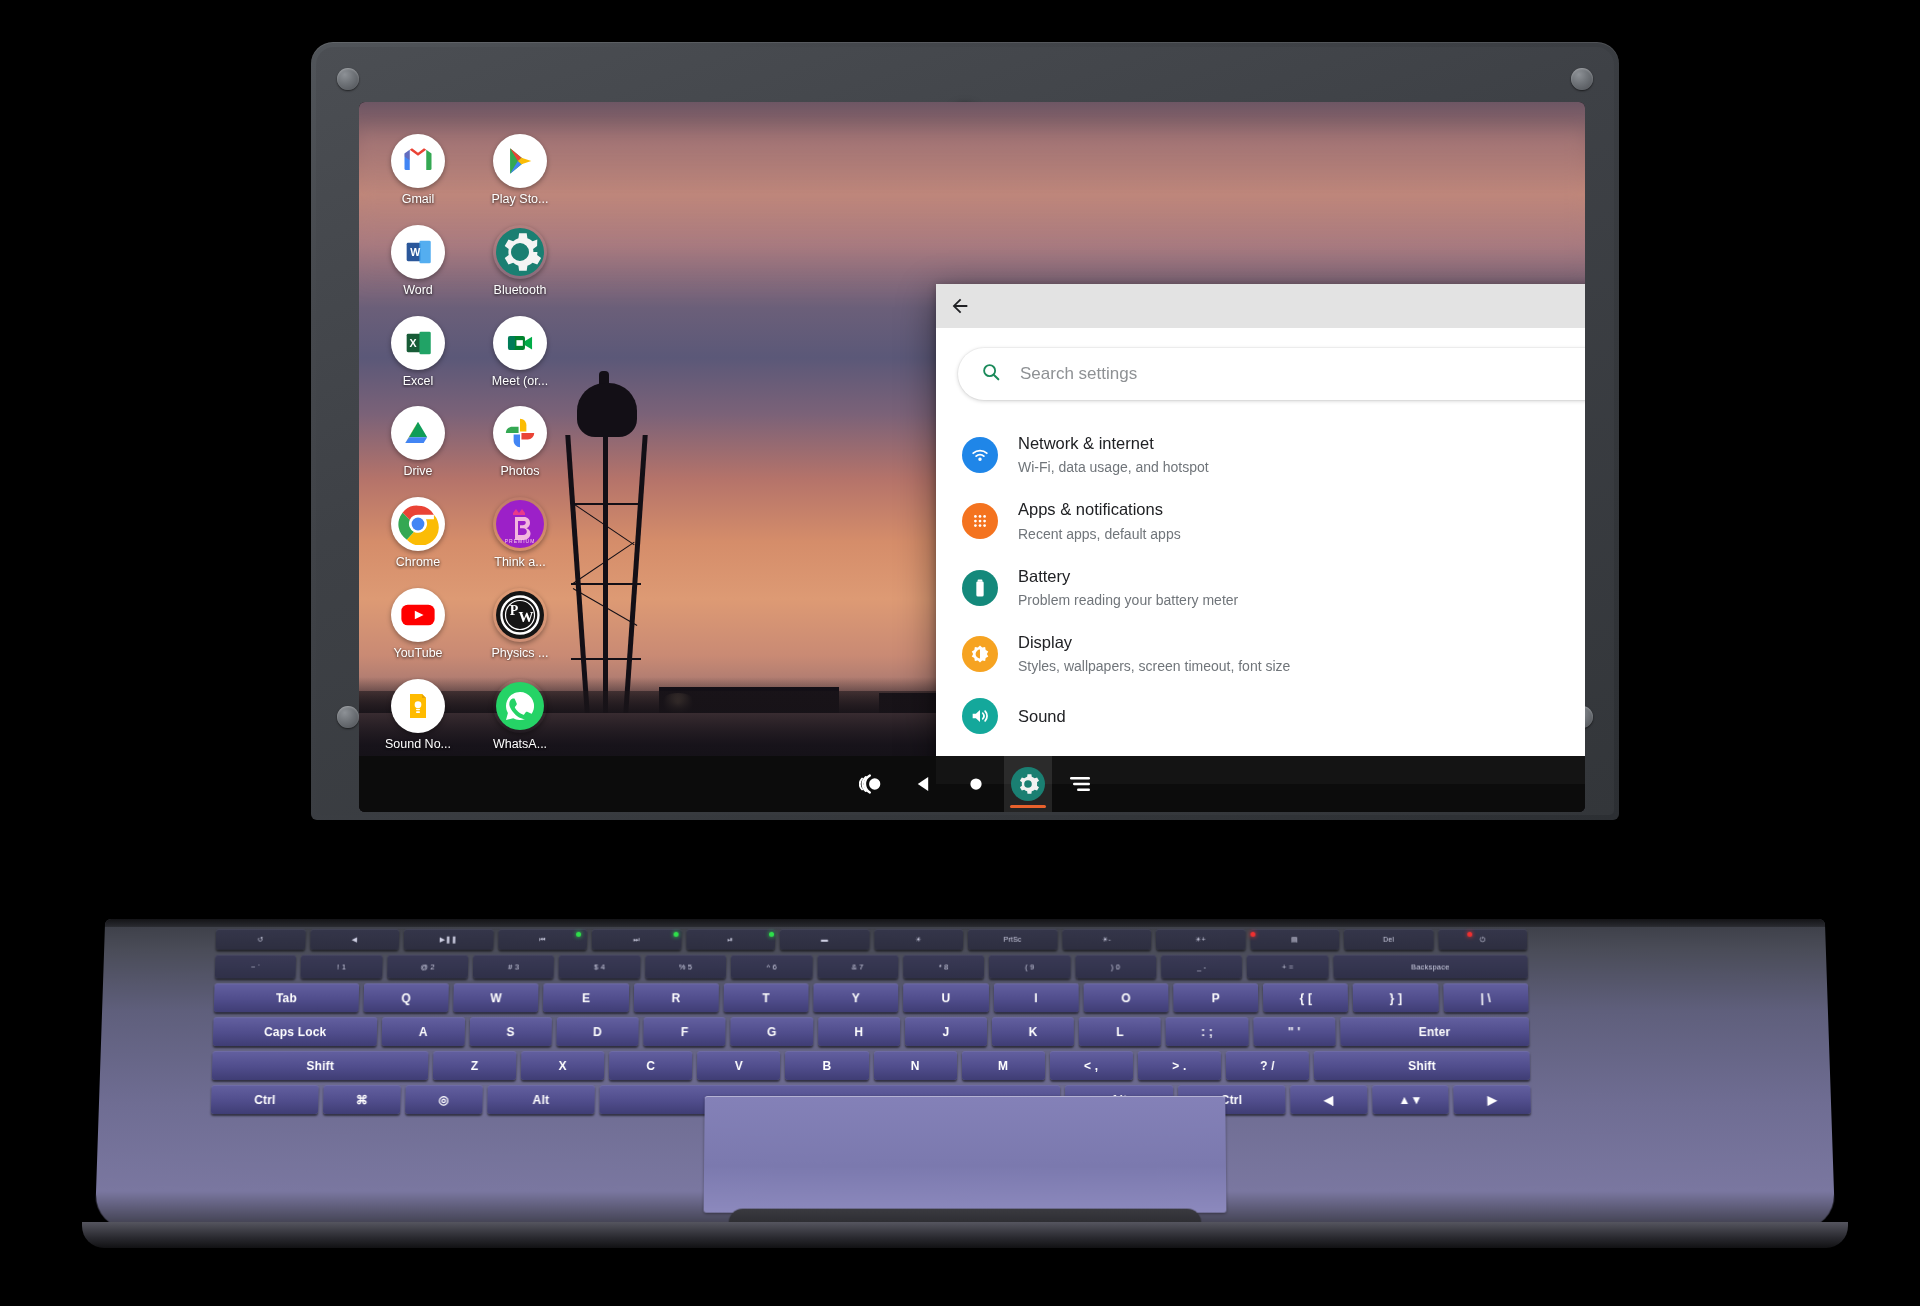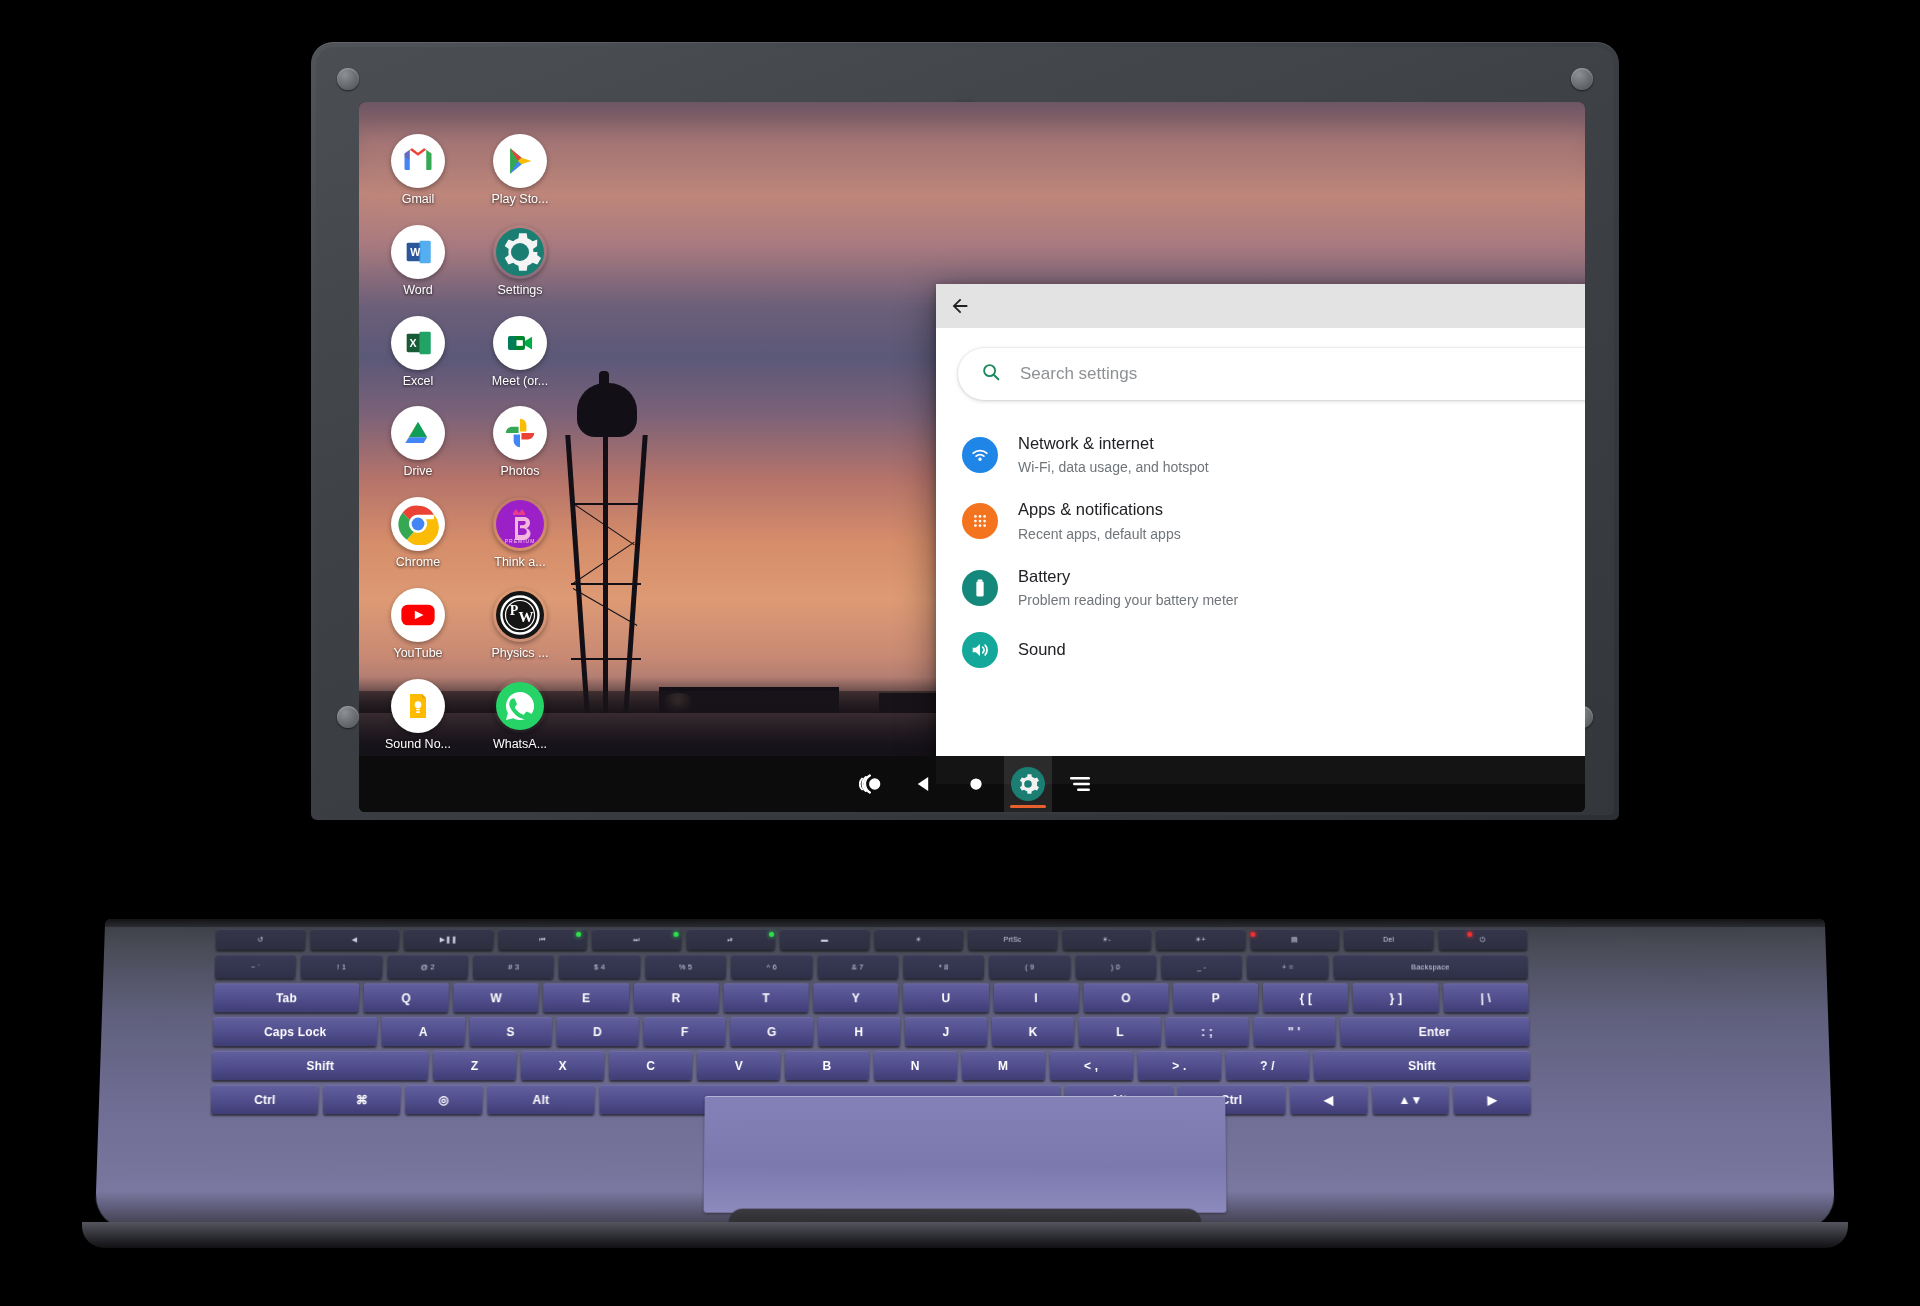--- a/index.html
+++ b/index.html
@@ -389,21 +389,21 @@
             <div class="app-lb">Word</div>
           </div>
           <div class="app">
             <div class="app-ic" style="background: transparent;">
               <svg viewBox="0 0 48 48" width="48" height="48">
                 <circle cx="24" cy="24" r="24" fill="#1a7f72"></circle>
                 <path d="M24 15a9 9 0 1 0 0 18 9 9 0 0 0 0-18zm17.4 9c0 1-.1 2-.3 3l4 3-3.8 6.6-4.7-1.9a17 17 0 0 1-5.2 3l-.7 5h-7.6l-.7-5a17 17 0 0 1-5.2-3L12.5 36.6 8.7 30l4-3c-.2-1-.3-2-.3-3s.1-2 .3-3l-4-3 3.8-6.6 4.7 1.9a17 17 0 0 1 5.2-3l.7-5h7.6l.7 5a17 17 0 0 1 5.2 3l4.7-1.9L41.1 18l-4 3c.2 1 .3 2 .3 3z" fill="#f4f4f4"></path>
                 <circle cx="24" cy="24" r="6" fill="#1a7f72"></circle>
               </svg>
             </div>
-            <div class="app-lb">Settings</div>
+            <div class="app-lb">Bluetooth</div>
           </div>
           <div class="app">
             <div class="app-ic">
               <svg viewBox="0 0 48 48" width="34" height="34">
                 <rect x="8" y="11" width="20" height="26" rx="2" fill="#185C37"></rect>
                 <rect x="26" y="8" width="16" height="32" rx="2" fill="#21A366"></rect>
                 <text x="12" y="30" font-family="Liberation Sans" font-size="15" font-weight="bold" fill="#fff">X</text>
               </svg>
             </div>
             <div class="app-lb">Excel</div>
@@ -575,20 +575,33 @@
               <div class="srow">
                 <div class="sicon" style="background: rgb(20, 137, 123);">
                   <svg width="22" height="22" viewBox="0 0 24 24">
                     <rect x="9.4" y="2.6" width="5.2" height="2.2" rx="0.8" fill="#fff"></rect>
                     <rect x="8" y="4.6" width="8" height="16.8" rx="1.8" fill="#fff"></rect>
                   </svg>
                 </div>
                 <div>
                   <div class="stitle">Battery</div>
                   <div class="ssub">Problem reading your battery meter</div>
+                </div>
+              </div>
+              <div class="srow">
+                <div class="sicon" style="background: rgb(246, 163, 33);">
+                  <svg width="22" height="22" viewBox="0 0 24 24">
+                    <path d="M12 2.6l2.4 2.2 3.2-.4.6 3.2 2.8 1.6-1.5 2.8 1.5 2.8-2.8 1.6-.6 3.2-3.2-.4L12 21.4 9.6 19.2l-3.2.4-.6-3.2-2.8-1.6L4.5 12 3 9.2l2.8-1.6.6-3.2 3.2.4z" fill="#fff"></path>
+                    <path d="M12 7.2a4.8 4.8 0 0 0 0 9.6z" fill="#f6a321"></path>
+                    <circle cx="12" cy="12" r="4.8" fill="none" stroke="#f6a321" stroke-width="0"></circle>
+                  </svg>
+                </div>
+                <div>
+                  <div class="stitle">Display</div>
+                  <div class="ssub">Styles, wallpapers, screen timeout, font size</div>
                 </div>
               </div>
               <div class="srow">
                 <div class="sicon" style="background: rgb(20, 168, 155);">
                   <svg width="22" height="22" viewBox="0 0 24 24">
                     <path d="M4 9.5h3.5L12 5.5v13L7.5 14.5H4z" fill="#fff"></path>
                     <path d="M15 9a4.4 4.4 0 0 1 0 6" fill="none" stroke="#fff" stroke-width="1.9" stroke-linecap="round"></path>
                     <path d="M17.6 6.6a8 8 0 0 1 0 10.8" fill="none" stroke="#fff" stroke-width="1.9" stroke-linecap="round"></path>
                   </svg>
                 </div>

